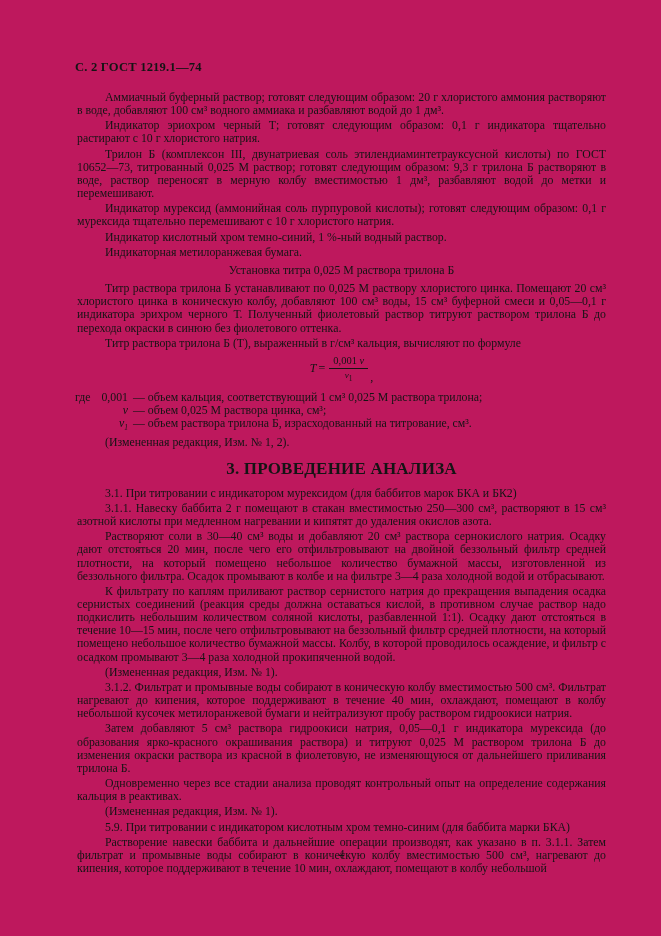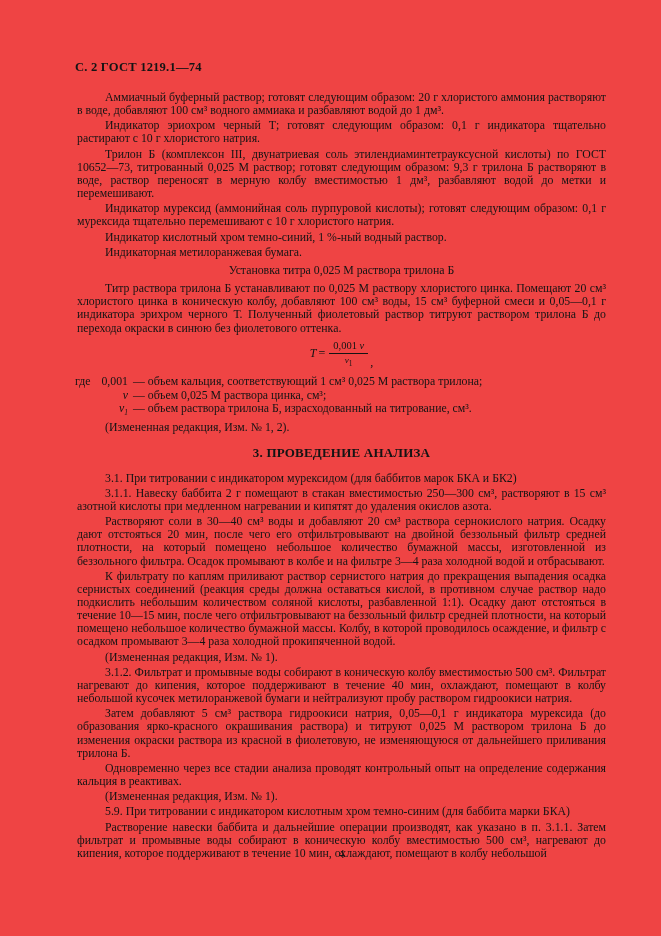--- a/index.html
+++ b/index.html
@@ -1,19 +1,19 @@
 <!DOCTYPE html>
 <html lang="ru"><head>
 <meta charset="utf-8">
 <style>
   html,body{margin:0;padding:0;background:#e8e8e8;}
   .page{
     position:relative;
     width:661px;height:936px;
-    background:#ef4444;
+    background:#be185d;
     font-family:"Liberation Serif","DejaVu Serif",serif;
     color:#141414;
     overflow:hidden;
   }
   .content{
     position:absolute;
     left:75px;top:60px;
     width:533px;
   }
   .running-header{
@@ -31,21 +31,21 @@
   }
   .para.bold{font-weight:normal;}
   .center-head{
     font-size:11.8px;
     line-height:13.15px;
     text-align:center;
     text-indent:0;
     margin:5px 0 5px 0;
   }
   .section-head{
-    font-size:13px;
+    font-size:17px;
     line-height:13.15px;
     font-weight:bold;
     text-align:center;
     margin:12px 0 12px 0;
     letter-spacing:0.2px;
   }
   .formula-row{
     text-align:center;
     margin:5px 0 7px 0;
     font-size:12px;
@@ -100,20 +100,21 @@
     <p class="para">Аммиачный буферный раствор; готовят следующим образом: 20 г хлористого аммония растворяют в воде, добавляют 100 см³ водного аммиака и разбавляют водой до 1 дм³.</p>
     <p class="para">Индикатор эриохром черный Т; готовят следующим образом: 0,1 г индикатора тщательно растирают с 10 г хлористого натрия.</p>
     <p class="para">Трилон Б (комплексон III, двунатриевая соль этилендиаминтетрауксусной кислоты) по ГОСТ 10652—73, титрованный 0,025 М раствор; готовят следующим образом: 9,3 г трилона Б растворяют в воде, раствор переносят в мерную колбу вместимостью 1 дм³, разбавляют водой до метки и перемешивают.</p>
     <p class="para">Индикатор мурексид (аммонийная соль пурпуровой кислоты); готовят следующим образом: 0,1 г мурексида тщательно перемешивают с 10 г хлористого натрия.</p>
     <p class="para">Индикатор кислотный хром темно-синий, 1 %-ный водный раствор.</p>
     <p class="para">Индикаторная метилоранжевая бумага.</p>
 
     <div class="center-head">Установка титра 0,025 М раствора трилона Б</div>
 
     <p class="para">Титр раствора трилона Б устанавливают по 0,025 М раствору хлористого цинка. Помещают 20 см³ хлористого цинка в коническую колбу, добавляют 100 см³ воды, 15 см³ буферной смеси и 0,05—0,1 г индикатора эрихром черного Т. Полученный фиолетовый раствор титруют раствором трилона Б до перехода окраски в синюю без фиолетового оттенка.</p>
+    <p class="para">Титр раствора трилона Б (Т), выраженный в г/см³ кальция, вычисляют по формуле</p>
 
     <div class="formula-row">
       <span class="f-lhs">T</span><span class="f-eq">=</span><span class="frac"><span class="f-num"><span>0,001</span> <span class="f-var">v</span></span><span class="f-den"><span class="f-var">v</span><sub>1</sub></span></span><span class="f-comma">,</span>
     </div>
 
     <div class="def-row">
       <span class="def-col1 with-lead">
           <span>где</span>
           <span class="def-term">0,001</span>
         </span>

